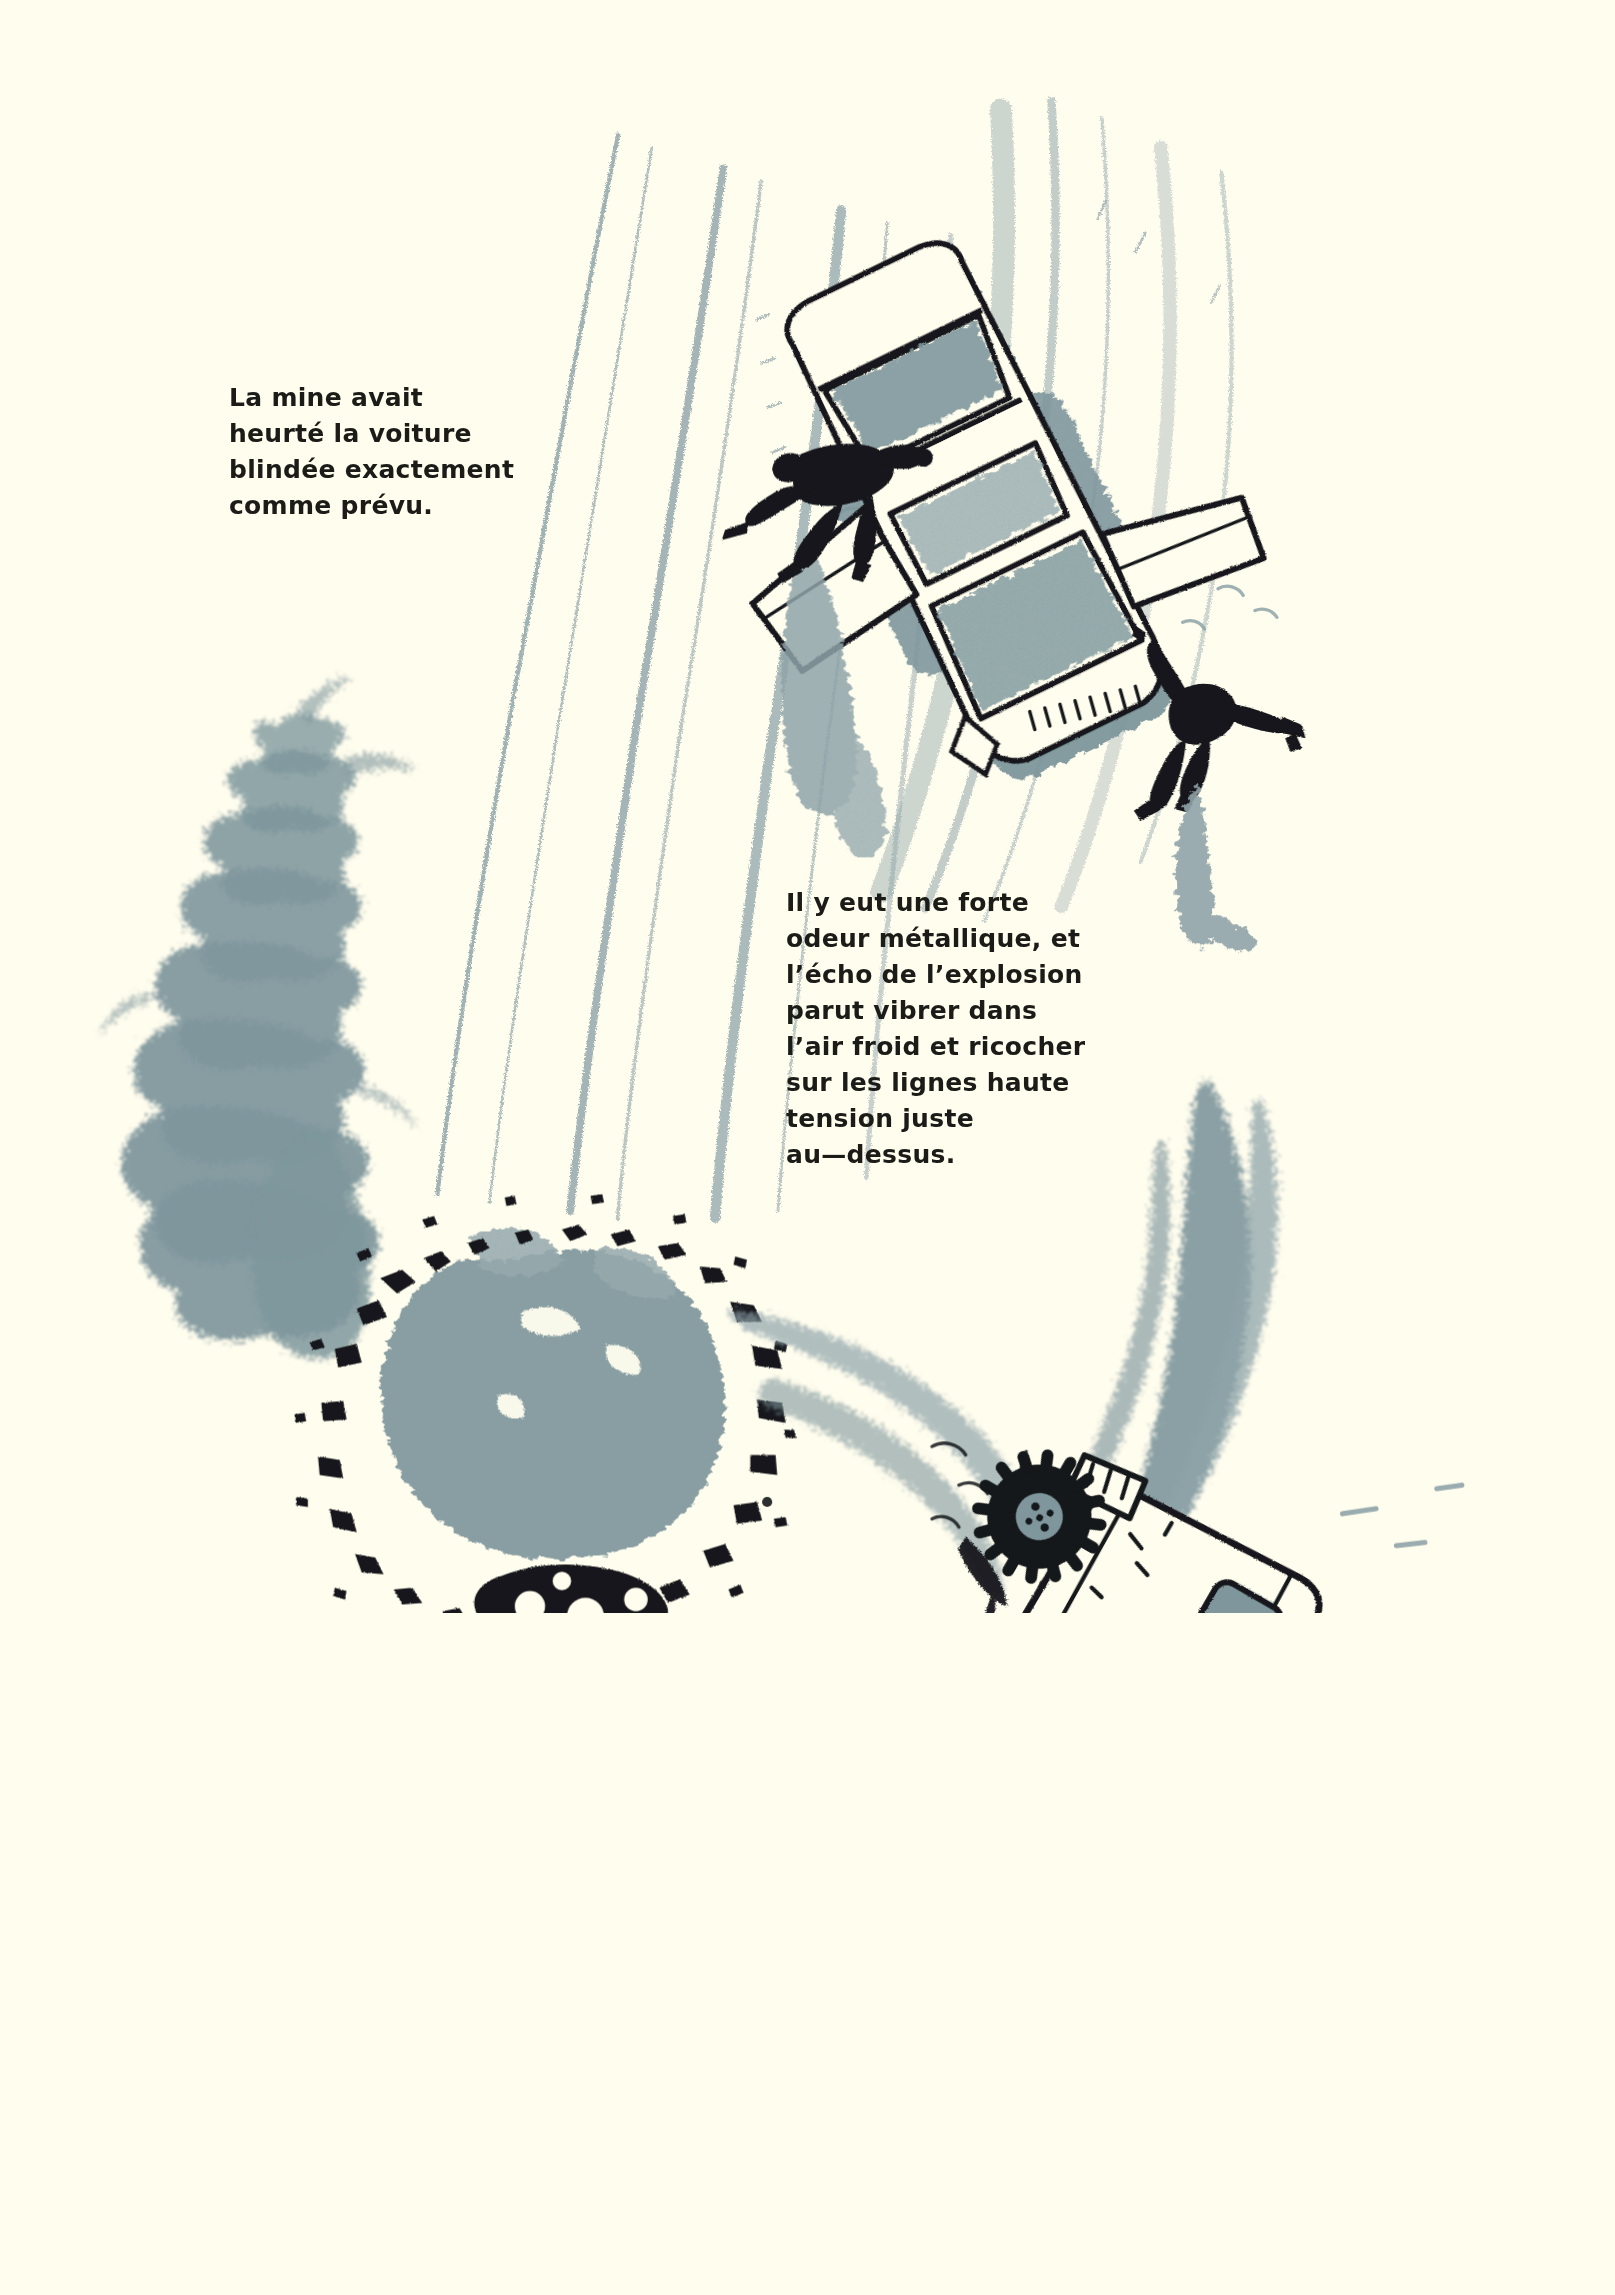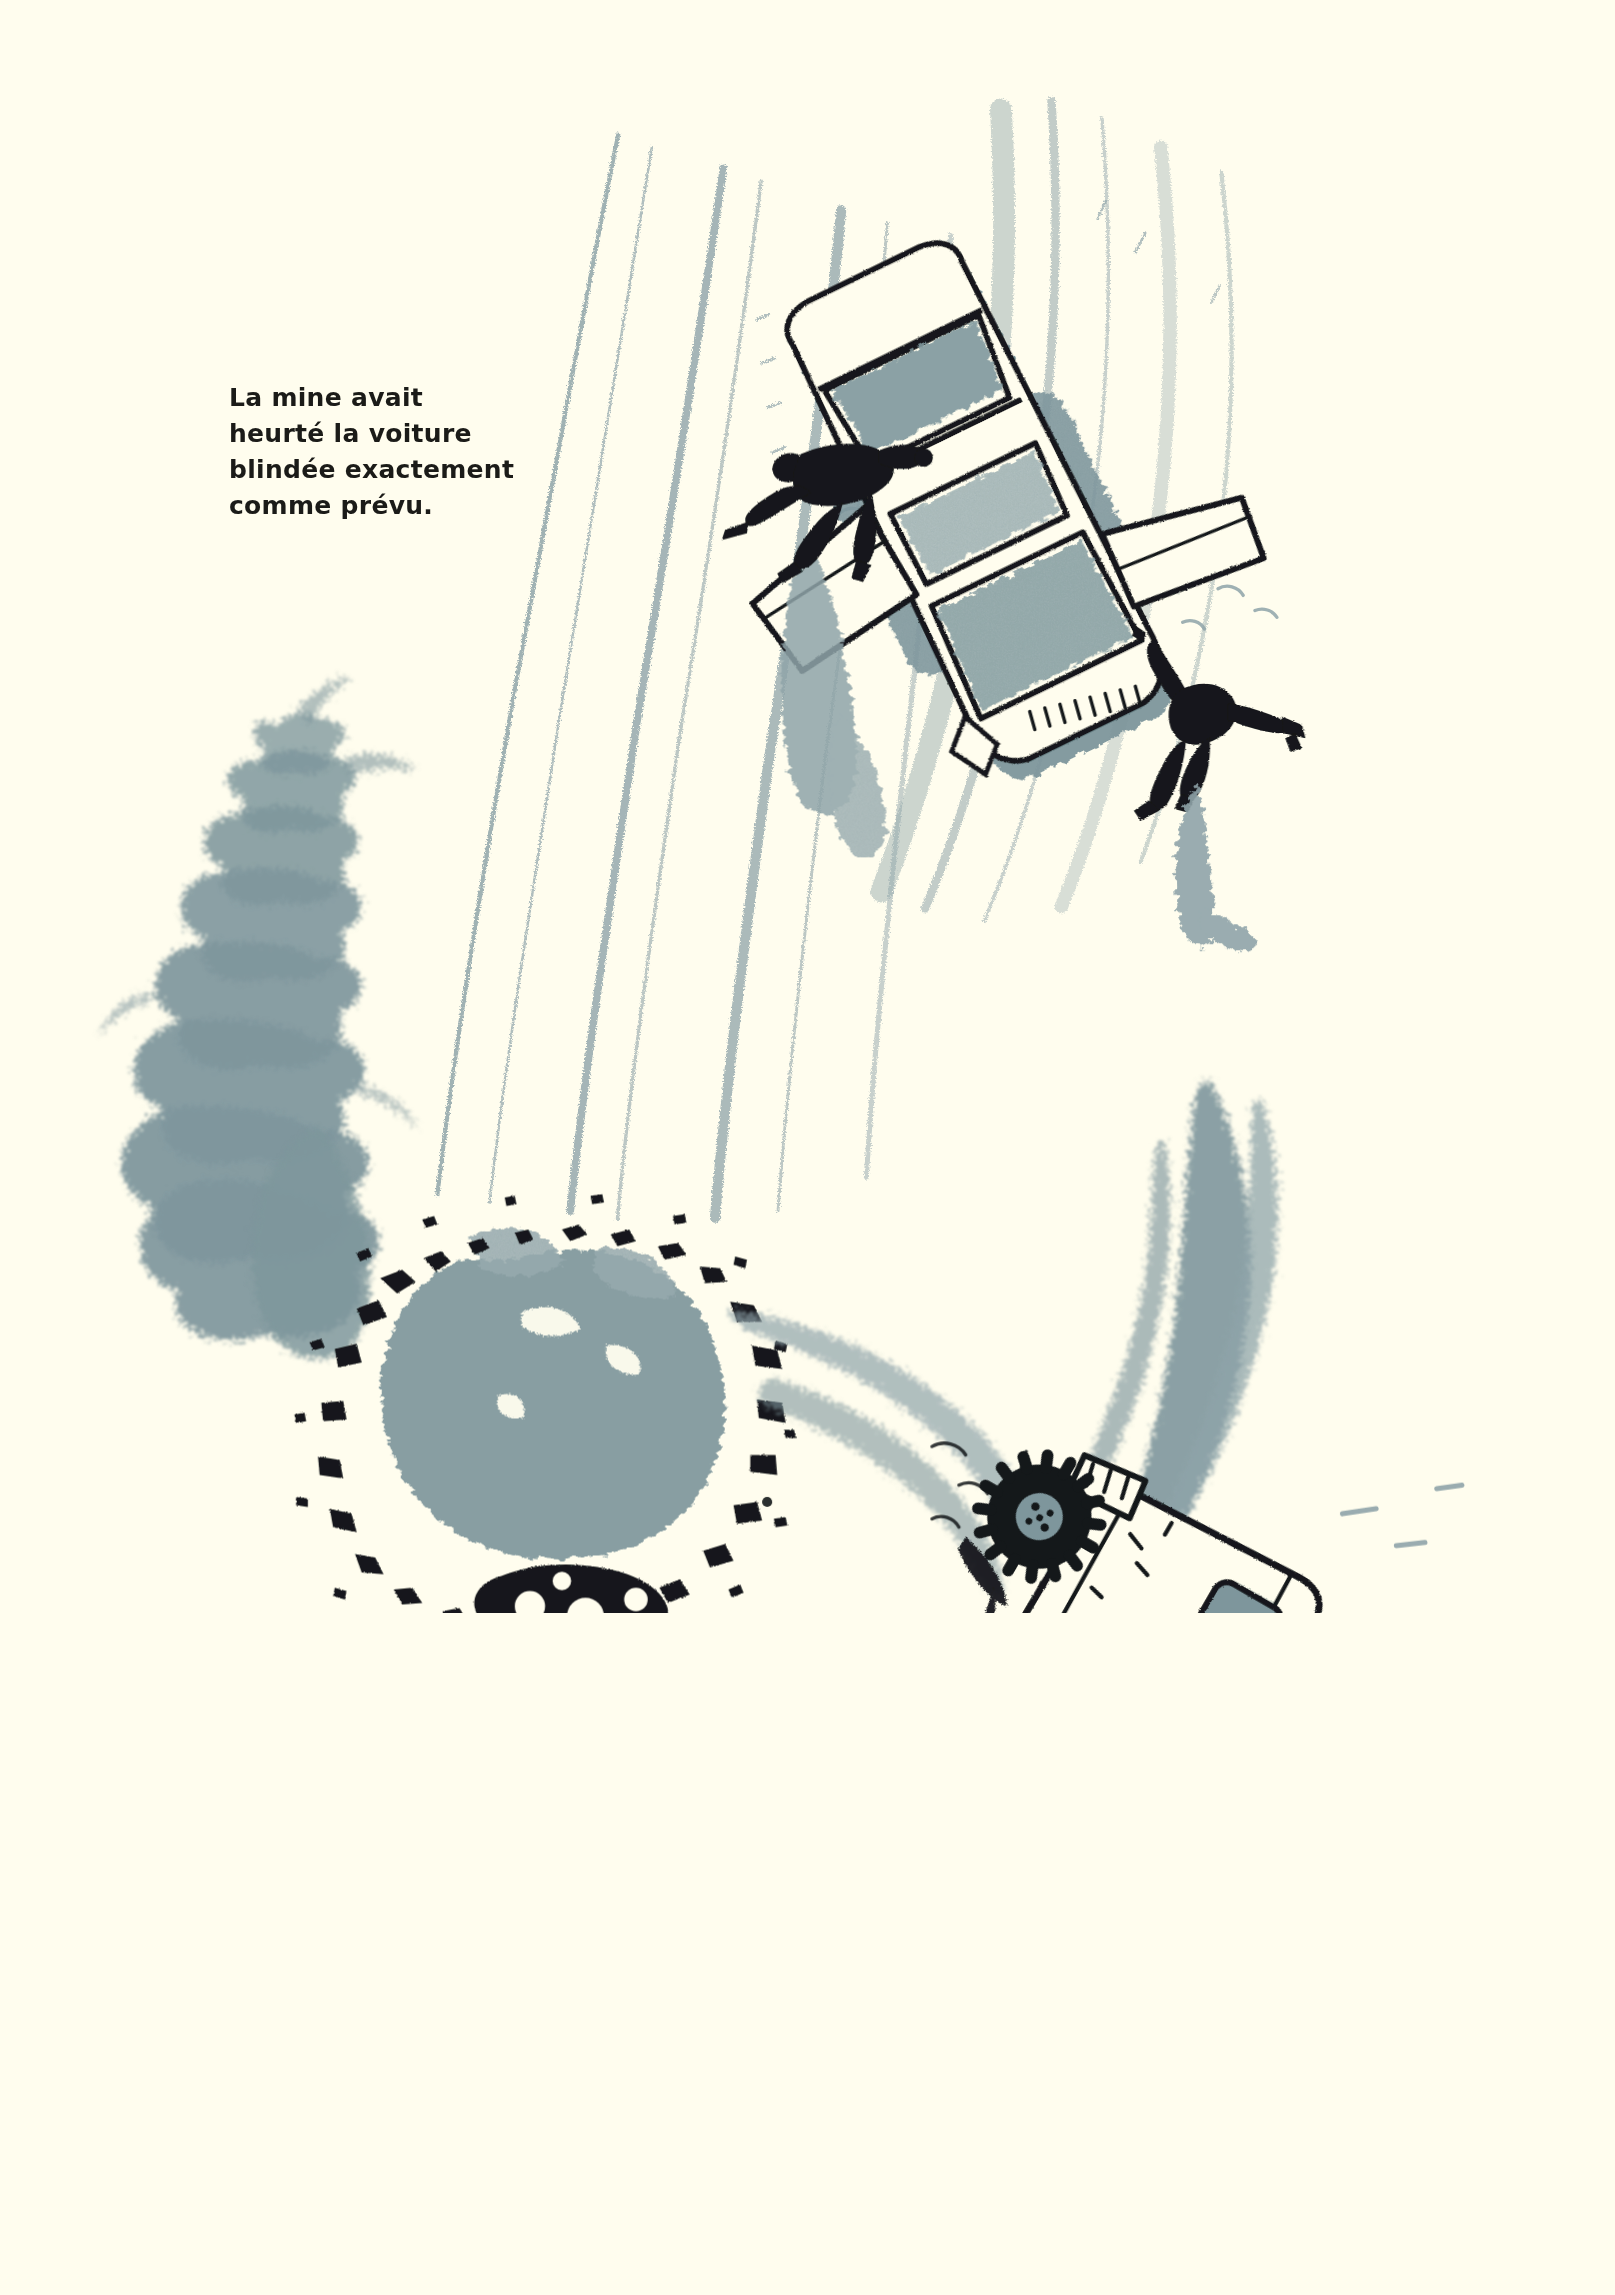--- a/index.html
+++ b/index.html
@@ -643,17 +643,25 @@
       <path c="" d="M1400,2352 a22,22 0 0 0 28,8"></path>
     </g>
 
   </svg>
 
   <div class="caption" id="caption-1">La mine avait
 heurté la voiture
 blindée exactement
 comme prévu.</div>
 
+  <div class="caption" id="caption-2">Il y eut une forte
+odeur métallique, et
+l’écho de l’explosion
+parut vibrer dans
+l’air froid et ricocher
+sur les lignes haute
+tension juste
+au—dessus.</div>
 
   <div id="page-number">7</div>
 
 </div>
 
 
 </body></html>

